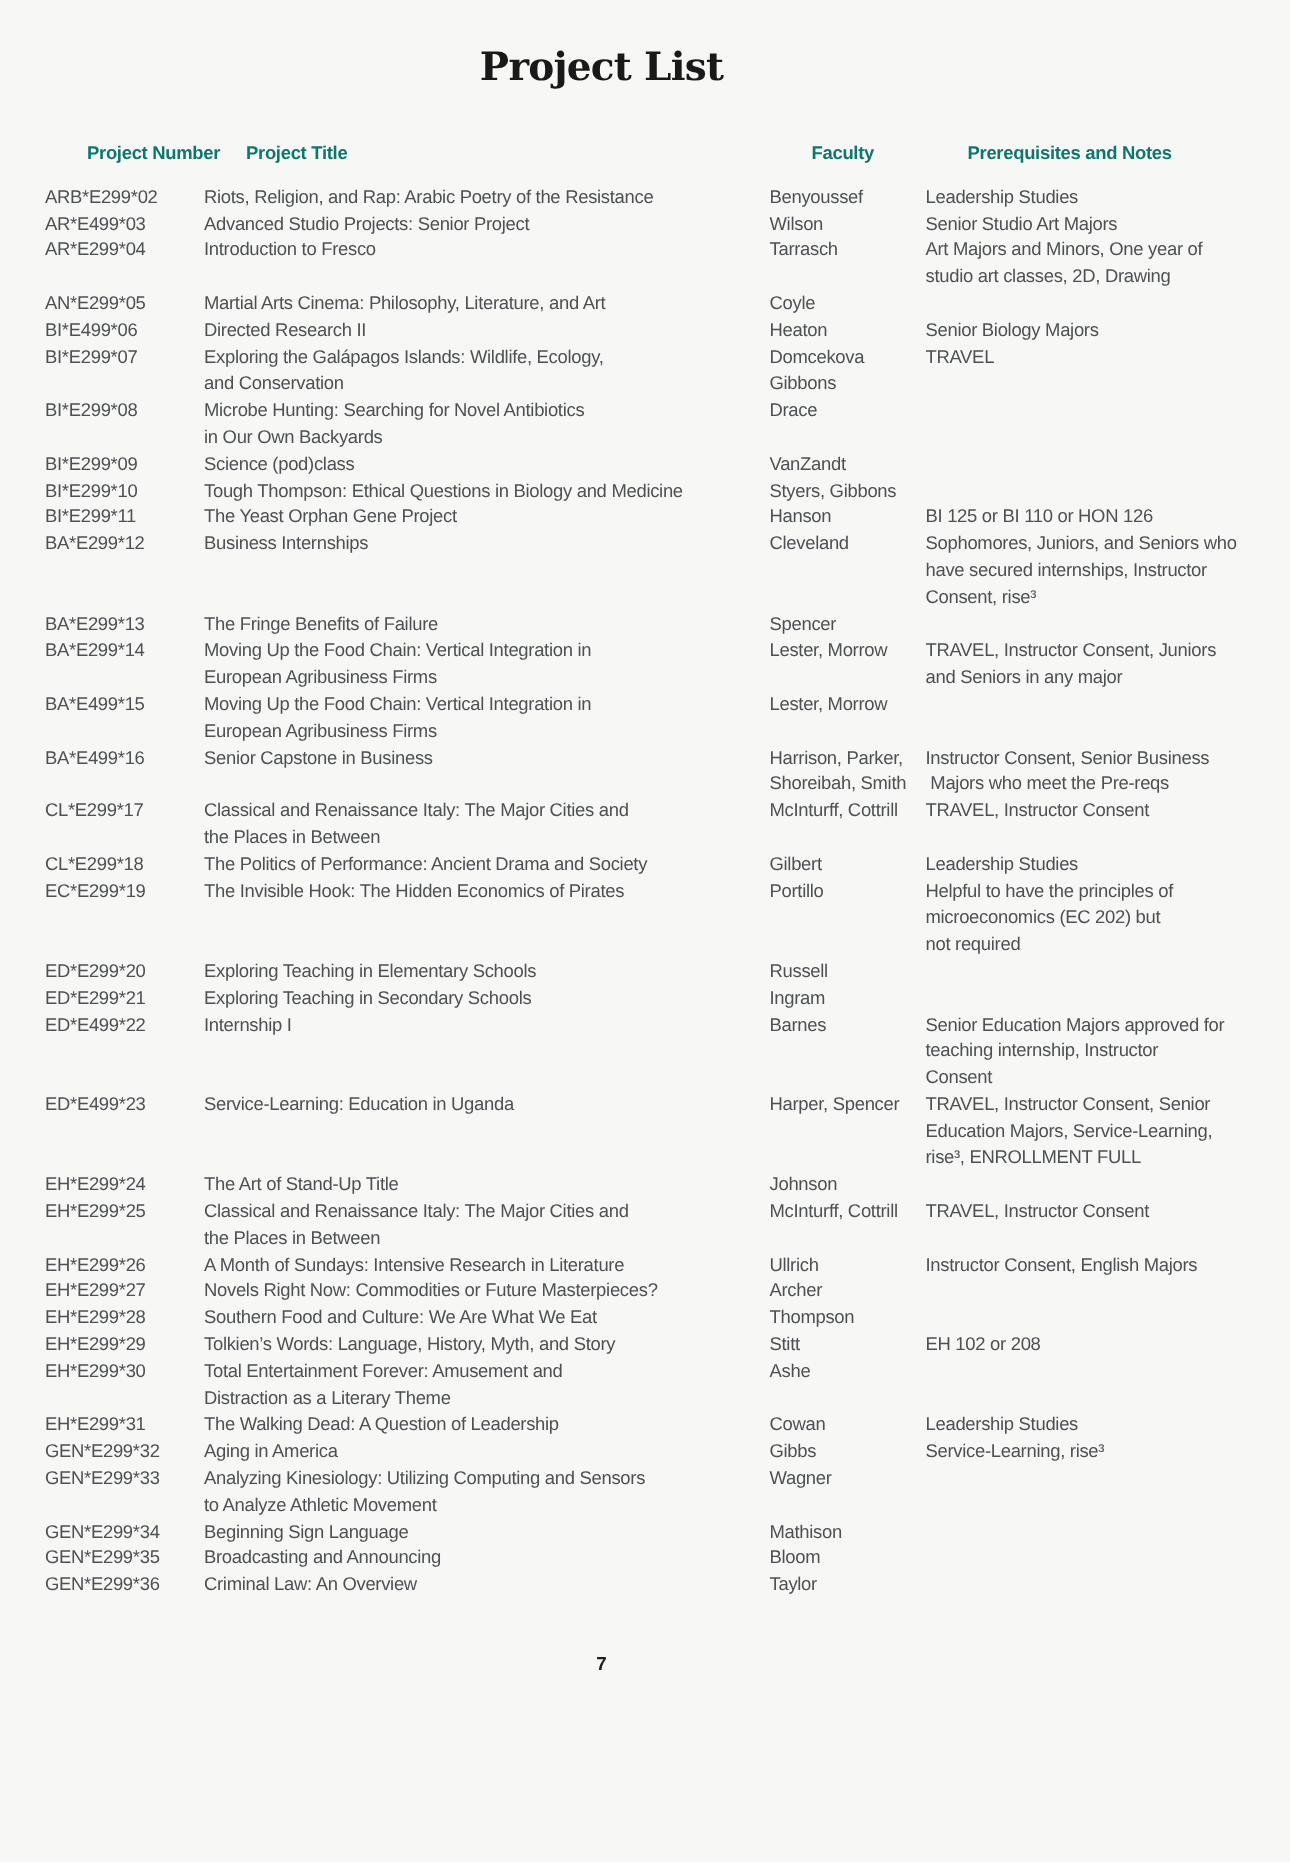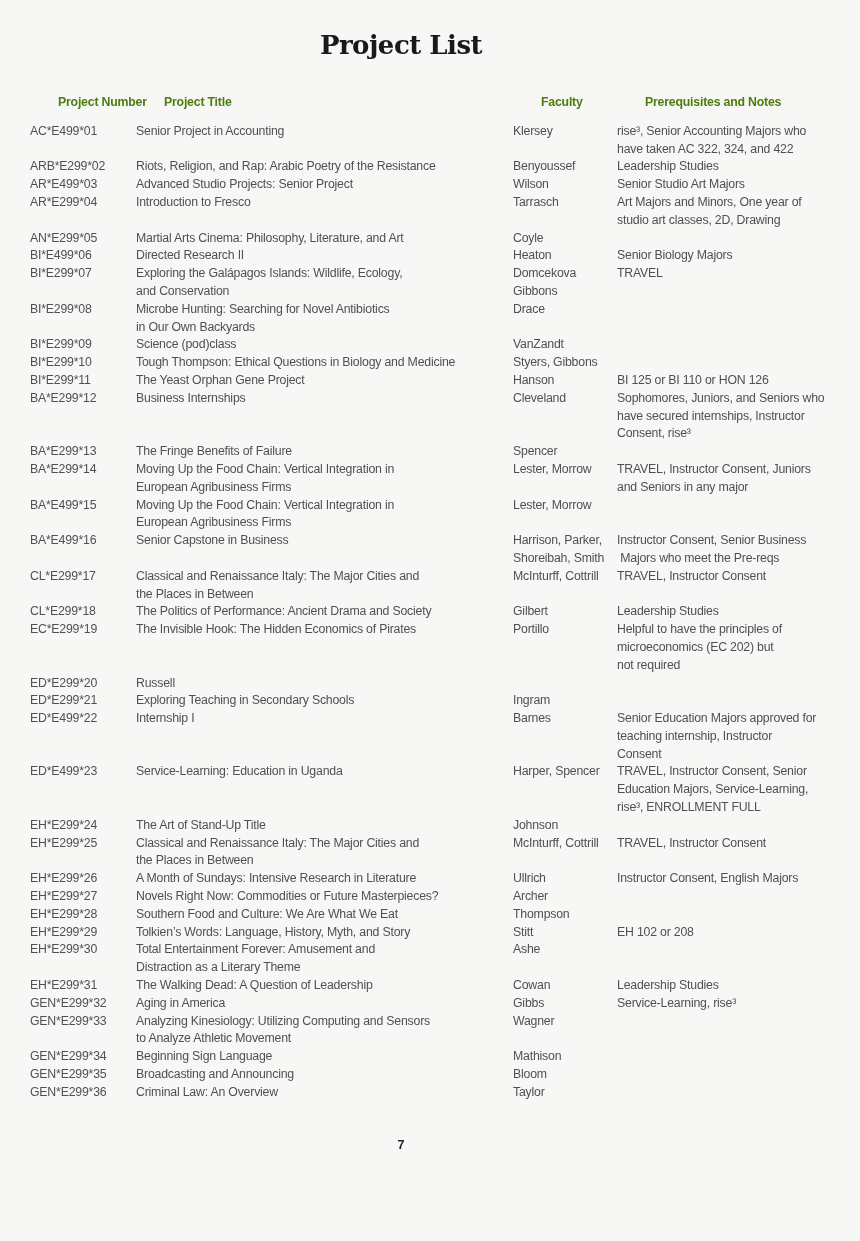--- a/index.html
+++ b/index.html
@@ -43,21 +43,21 @@
     font-size: 12.3px;
     line-height: 17.8px;
     letter-spacing: -0.2px;
     white-space: pre;
   }
   .head-row {
     margin-bottom: 11px;
   }
   .head-row > div {
     font-weight: 700;
-    color: #4d7c0f;
+    color: #0f766e;
     padding-left: 28px;
   }
   .footer {
     margin-top: 36px;
     text-align: center;
     font-weight: 700;
     font-size: 12.5px;
     color: #1f1f1f;
   }
 </style>
@@ -71,27 +71,20 @@
   <div class="tbl">
 
     <div class="row head-row">
       <div>Project Number</div>
       <div>Project Title</div>
       <div>Faculty</div>
       <div>Prerequisites and Notes</div>
     </div>
 
     <div>
-      <div class="row">
-        <div>AC*E499*01</div>
-        <div>Senior Project in Accounting</div>
-        <div>Klersey</div>
-        <div>rise³, Senior Accounting Majors who
-have taken AC 322, 324, and 422</div>
-      </div>
 
       <div class="row">
         <div>ARB*E299*02</div>
         <div>Riots, Religion, and Rap: Arabic Poetry of the Resistance</div>
         <div>Benyoussef</div>
         <div>Leadership Studies</div>
       </div>
 
       <div class="row">
         <div>AR*E499*03</div>
@@ -220,20 +213,21 @@
         <div>EC*E299*19</div>
         <div>The Invisible Hook: The Hidden Economics of Pirates</div>
         <div>Portillo</div>
         <div>Helpful to have the principles of
 microeconomics (EC 202) but
 not required</div>
       </div>
 
       <div class="row">
         <div>ED*E299*20</div>
+        <div>Exploring Teaching in Elementary Schools</div>
         <div>Russell</div>
         <div></div>
       </div>
 
       <div class="row">
         <div>ED*E299*21</div>
         <div>Exploring Teaching in Secondary Schools</div>
         <div>Ingram</div>
         <div></div>
       </div>

